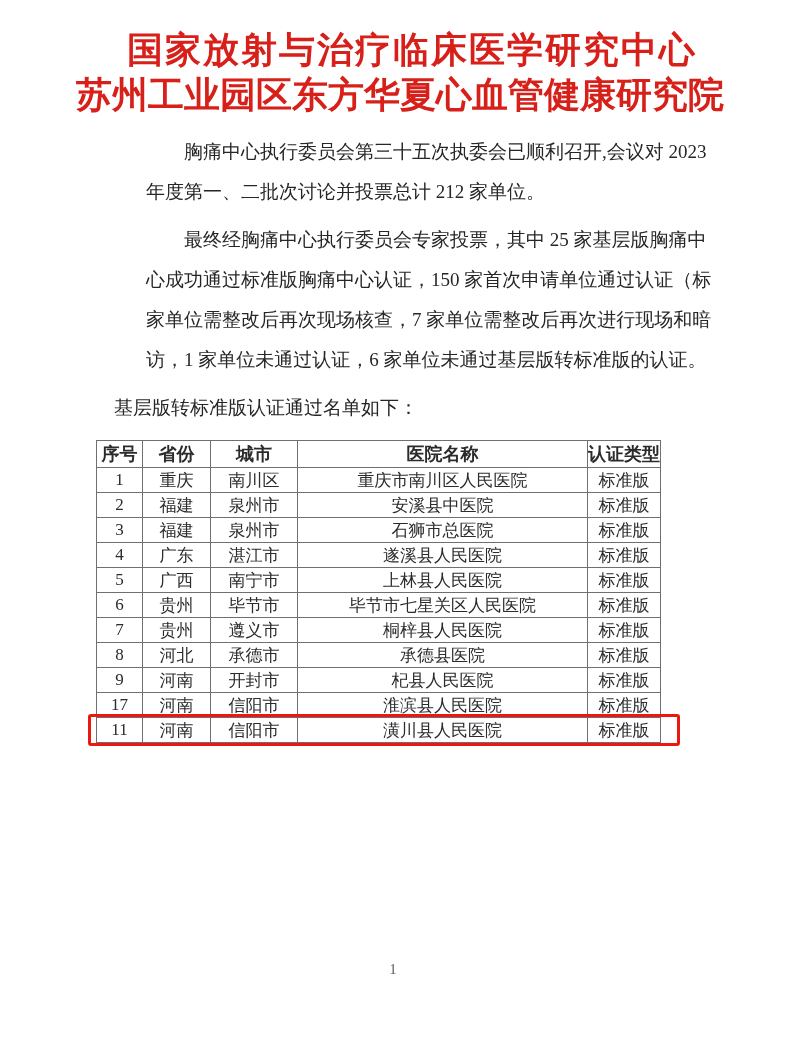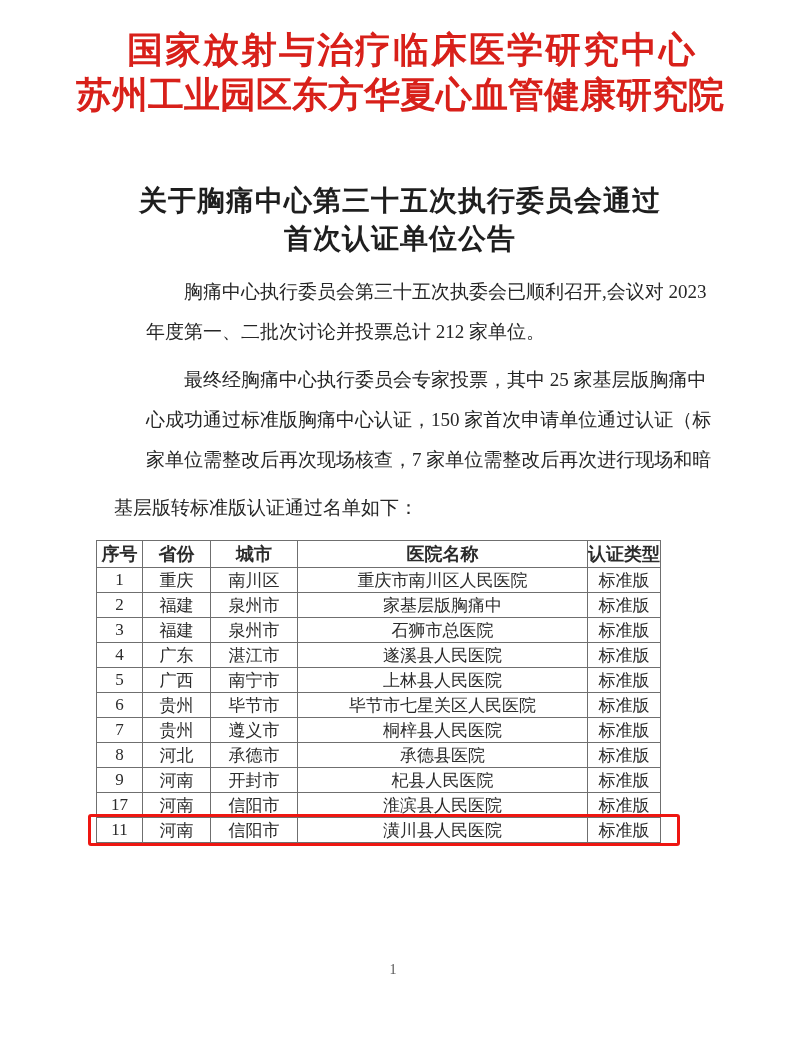--- a/index.html
+++ b/index.html
@@ -126,41 +126,38 @@
 </head>
 <body>
 
 <div class="page">
 
   <header class="org-header" style="color: rgb(216, 32, 26);">
     <div class="org-line1">国家放射与治疗临床医学研究中心</div>
     <div class="org-line2">苏州工业园区东方华夏心血管健康研究院</div>
   </header>
 
-  <h1 class="doc-title">
-    <span class="title-line">关于胸痛中心第三十五次执行委员会通过</span>
-    <span class="title-line">首次认证单位公告</span>
-  </h1>
 
   <div class="body-text">
     <div class="para">
 
         <div class="pline">胸痛中心执行委员会第三十五次执委会已顺利召开,会议对 2023</div>
 
         <div class="pline">年度第一、二批次讨论并投票总计 212 家单位。</div>
       </div>
     <div class="para">
 
         <div class="pline">最终经胸痛中心执行委员会专家投票，其中 25 家基层版胸痛中</div>
 
         <div class="pline">心成功通过标准版胸痛中心认证，150 家首次申请单位通过认证（标</div>
 
 
         <div class="pline">家单位需整改后再次现场核查，7 家单位需整改后再次进行现场和暗</div>
 
+        <div class="pline">访，1 家单位未通过认证，6 家单位未通过基层版转标准版的认证。</div>
       </div>
     <div class="standalone">基层版转标准版认证通过名单如下：</div>
   </div>
 
   <div class="table-wrap">
     <table class="hospital-table">
       <colgroup>
         <col class="c-no">
           <col class="c-prov">
           <col class="c-city">
@@ -188,21 +185,21 @@
             <td>重庆</td>
             <td>南川区</td>
             <td>重庆市南川区人民医院</td>
             <td>标准版</td>
           </tr>
 
           <tr>
             <td>2</td>
             <td>福建</td>
             <td>泉州市</td>
-            <td>家基层版胸痛中</td>
+            <td>安溪县中医院</td>
             <td>标准版</td>
           </tr>
 
           <tr>
             <td>3</td>
             <td>福建</td>
             <td>泉州市</td>
             <td>石狮市总医院</td>
             <td>标准版</td>
           </tr>

